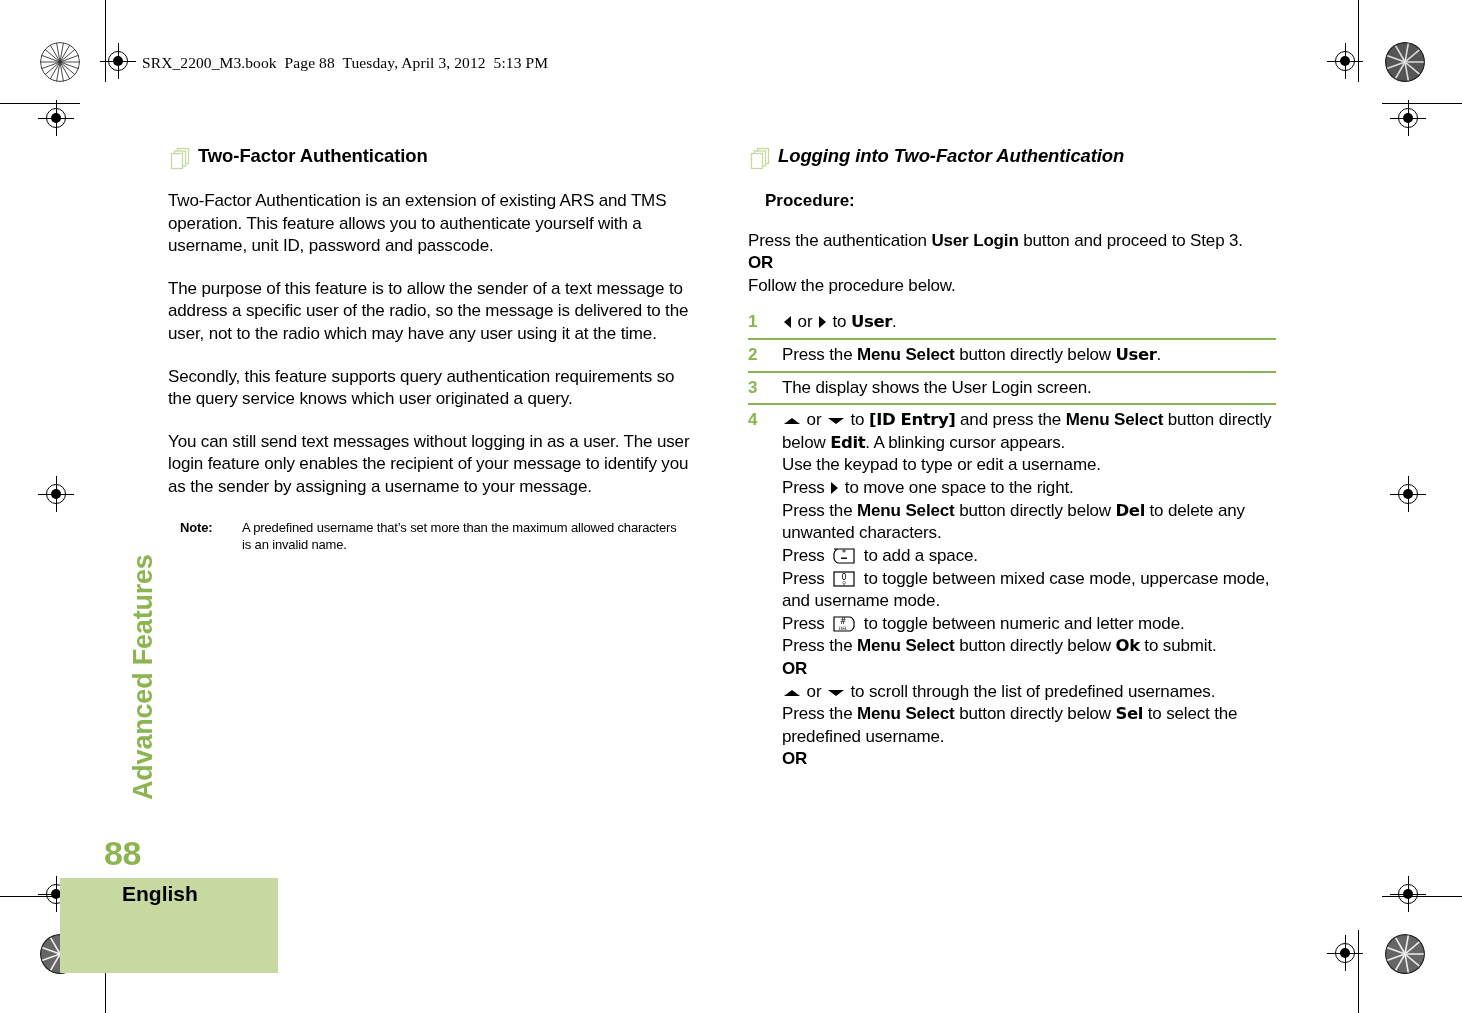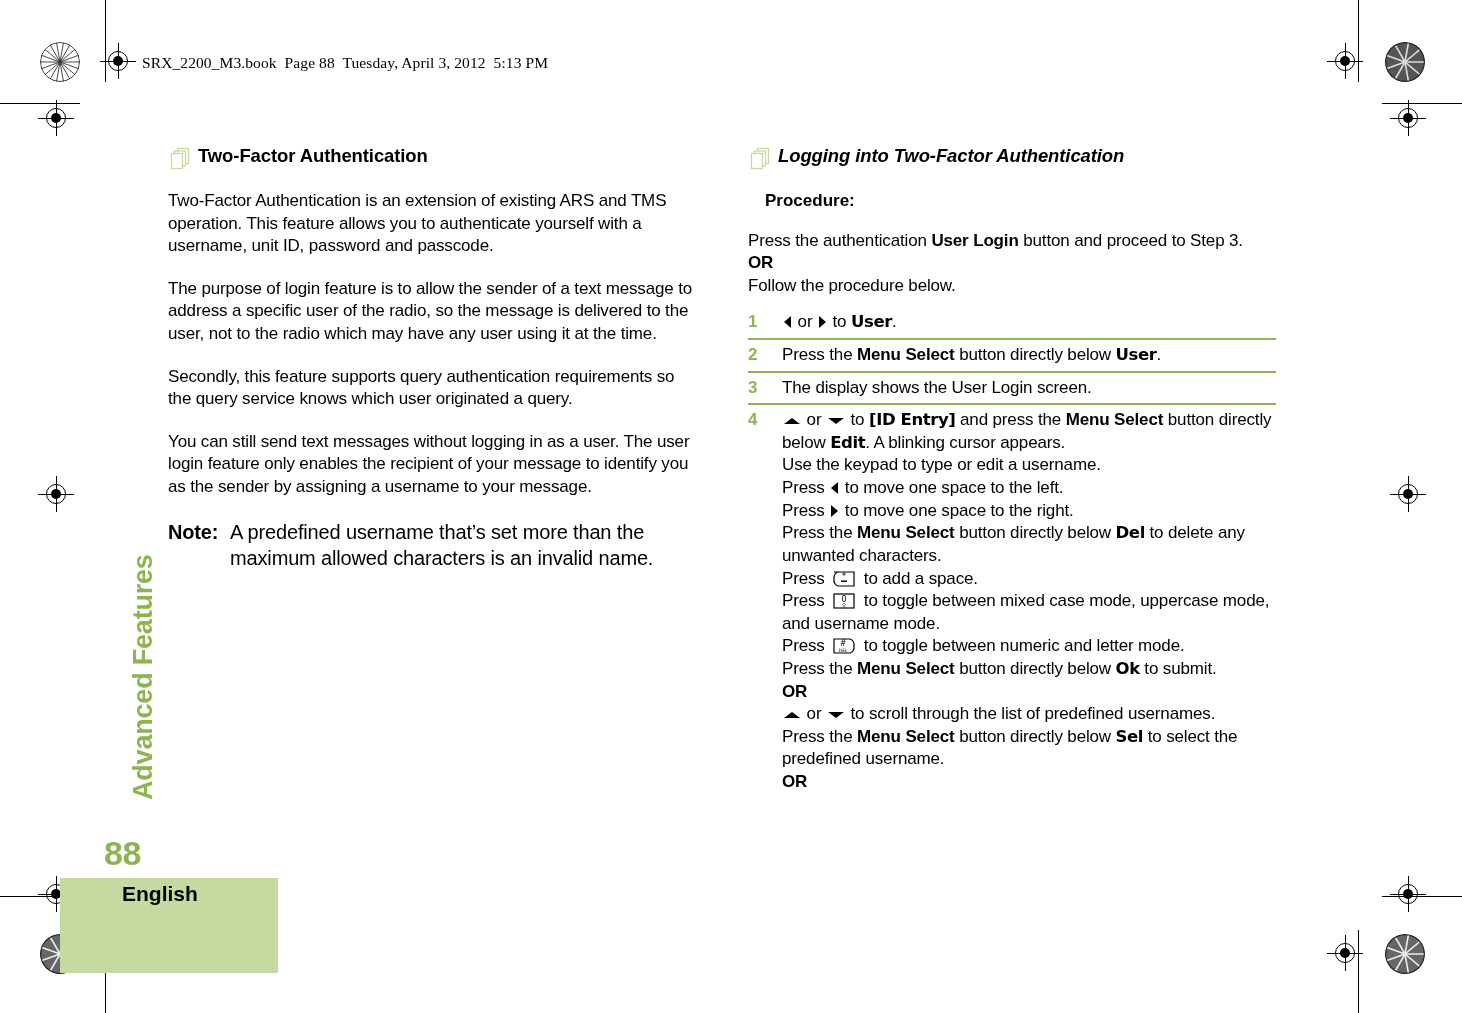--- a/index.html
+++ b/index.html
@@ -148,24 +148,24 @@
   p.body {
     font-size: 17px;
     line-height: 1.33;
     margin: 0 0 20px 0;
     letter-spacing: -0.15px;
   }
   p.body:last-child { margin-bottom: 0; }
 
   .note-block {
     display: flex;
-    font-size: 20px;
+    font-size: 13px;
     line-height: 1.33;
     letter-spacing: -0.15px;
-    margin: 0;
+    margin: 12px;
   }
   .note-label {
     flex: 0 0 62px;
     font-weight: bold;
   }
   .note-text { flex: 1 1 auto; }
 
   .proc-title {
     font-size: 17px;
     font-weight: bold;
@@ -431,21 +431,21 @@
       <svg width="24" height="26" viewBox="0 0 24 26">
         <rect x="9.5" y="1.5" width="11" height="15" fill="#ffffff" stroke="#c5d9a0" stroke-width="1.3"></rect>
         <rect x="6.5" y="4" width="11" height="15" fill="#ffffff" stroke="#c5d9a0" stroke-width="1.3"></rect>
         <rect x="3.5" y="6.5" width="11" height="15" fill="#ffffff" stroke="#c5d9a0" stroke-width="1.3"></rect>
       </svg>
     </span>
     <span class="sec-head-text">Two-Factor Authentication</span>
   </div>
 
   <p class="body">Two-Factor Authentication is an extension of existing ARS and TMS operation. This feature allows you to authenticate yourself with a username, unit ID, password and passcode.</p>
-  <p class="body">The purpose of login feature is to allow the sender of a text message to address a specific user of the radio, so the message is delivered to the user, not to the radio which may have any user using it at the time.</p>
+  <p class="body">The purpose of this feature is to allow the sender of a text message to address a specific user of the radio, so the message is delivered to the user, not to the radio which may have any user using it at the time.</p>
   <p class="body">Secondly, this feature supports query authentication requirements so the query service knows which user originated a query.</p>
   <p class="body">You can still send text messages without logging in as a user. The user login feature only enables the recipient of your message to identify you as the sender by assigning a username to your message.</p>
 
   <div class="note-block">
     <span class="note-label">Note:</span>
     <span class="note-text">A predefined username that’s set more than the maximum allowed characters is an invalid name.</span>
   </div>
 </div>
 
 <div class="col col-right">
@@ -482,21 +482,20 @@
         <span class="step-num">3</span>
         <span class="step-body">
           <span class="line"><span>The display shows the User Login screen.</span></span>
         </span>
       </li>
       <li>
         <span class="step-num">4</span>
         <span class="step-body">
           <span class="line"><span class="arrow arrow-up"></span><span> or </span><span class="arrow arrow-down"></span><span> to </span><span class="disp">[ID Entry]</span><span> and press the </span><b>Menu Select</b><span> button directly below </span><span class="disp">Edit</span><span>. A blinking cursor appears.</span></span>
           <span class="line"><span>Use the keypad to type or edit a username.</span></span>
-          <span class="line"><span>Press </span><span class="arrow arrow-left"></span><span> to move one space to the left.</span></span>
           <span class="line"><span>Press </span><span class="arrow arrow-right"></span><span> to move one space to the right.</span></span>
           <span class="line"><span>Press the </span><b>Menu Select</b><span> button directly below </span><span class="disp">Del</span><span> to delete any unwanted characters.</span></span>
           <span class="line"><span>Press </span><span class="key"><svg width="26" height="18" viewBox="0 0 26 18">
                 <path d="M3 2 H23 V16 H7 A5 6 0 0 1 3 9 A5 6 0 0 1 7 2 Z" fill="#fff" stroke="#000" stroke-width="1.2"></path>
                 <text x="13" y="9" font-family="DejaVu Sans, sans-serif" font-size="9" text-anchor="middle" fill="#000">*</text>
                 <rect x="10" y="10.5" width="6" height="1.4" fill="#000"></rect>
               </svg></span><span> to add a space.</span></span>
           <span class="line"><span>Press </span><span class="key"><svg width="26" height="18" viewBox="0 0 26 18">
                 <rect x="3" y="2" width="20" height="14" fill="#fff" stroke="#000" stroke-width="1.2"></rect>
                 <text x="13" y="9.5" font-family="DejaVu Sans, sans-serif" font-size="8" text-anchor="middle" fill="#000">0</text>

